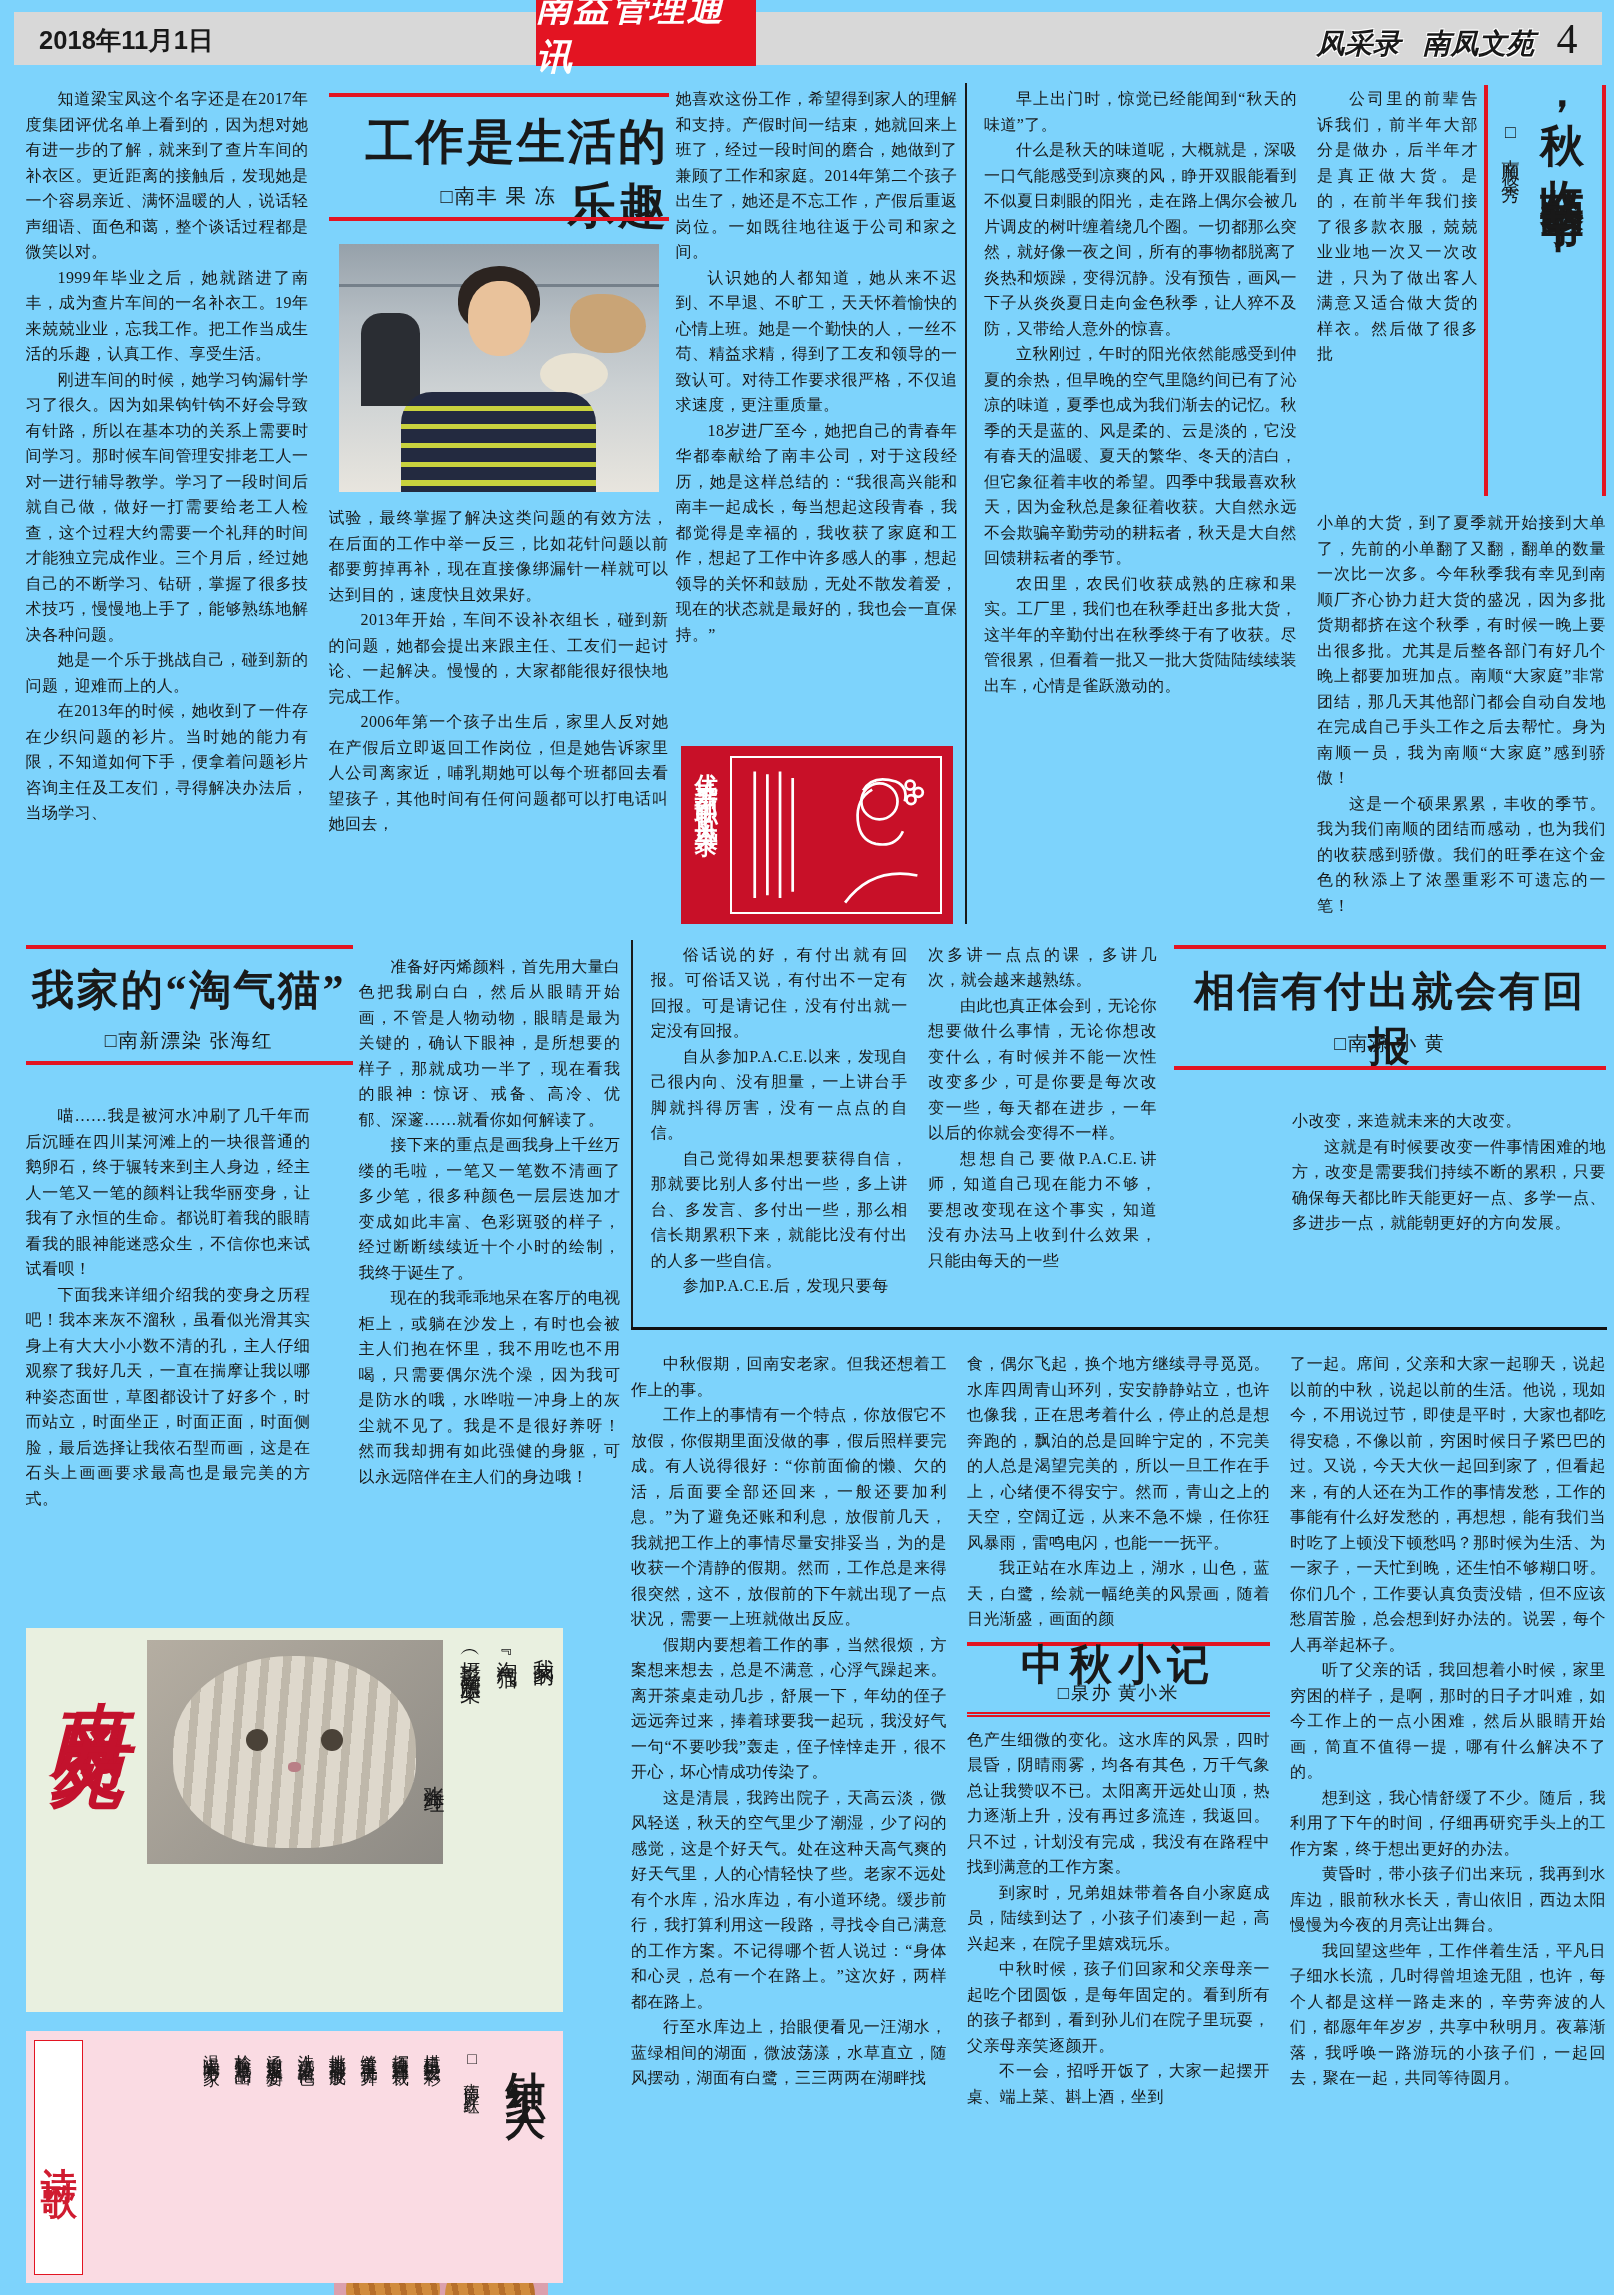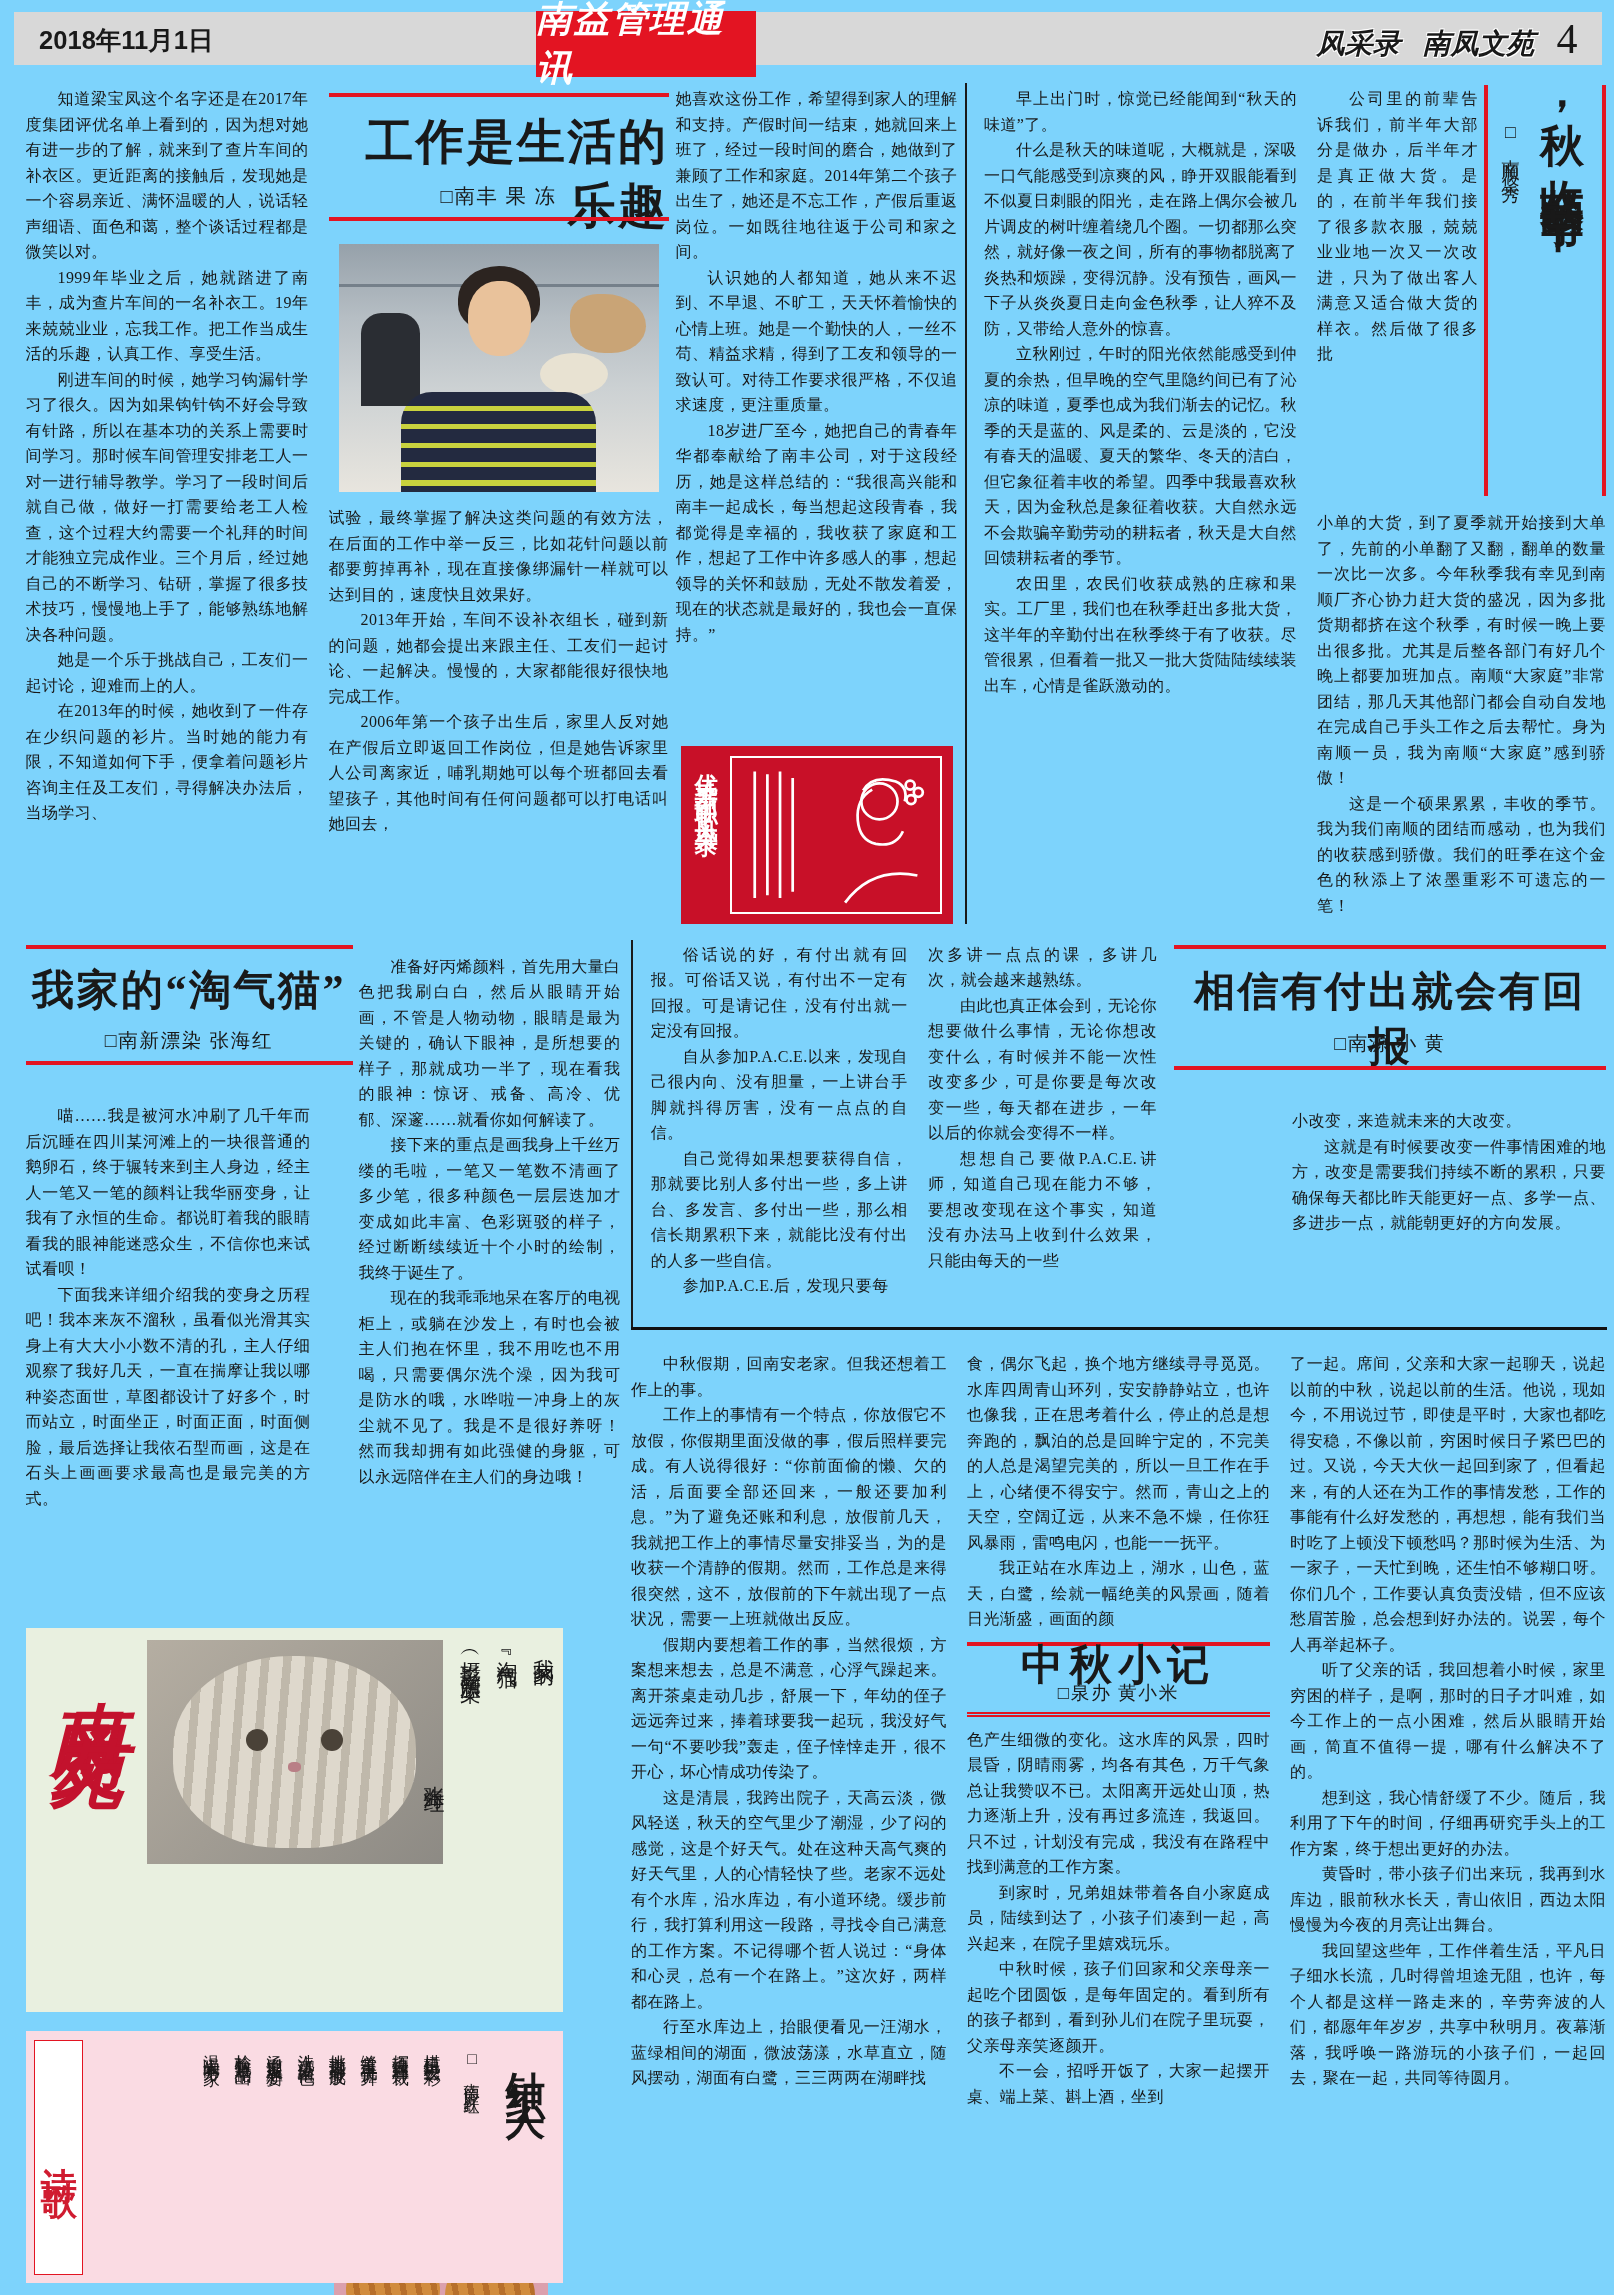--- a/index.html
+++ b/index.html
@@ -83,30 +83,30 @@
 <div class="page">
 
   <div class="abs hstrip" style="left:13.6px; top:12px; width:1588px; height:53px;">
     <div class="abs hdate" style="left:25.5px; top:11px;">2018年11月1日</div>
     <div class="abs hright" style="right:24px; top:3.4px;">
       <span class="hsec">风采录</span>
       <span class="hsec">南凤文苑</span>
       <span class="hpage">4</span>
     </div>
   </div>
-  <div class="abs hmast" style="left:536px; top:11px; width:220px; height:66px;justify-content:flex-end;">
+  <div class="abs hmast" style="left:536px; top:0; width:220px; height:66px;justify-content:flex-end;">
     <span>南益管理通讯</span>
   </div>
 
   <div class="abs" style="left:25.5px; top:83px; width:939px; height:843px;">
     <div class="abs txt" style="left:0; top:3.4px; width:283px; height:838px;">
       <p class="pi">知道梁宝凤这个名字还是在2017年度集团评优名单上看到的，因为想对她有进一步的了解，就来到了查片车间的补衣区。更近距离的接触后，发现她是一个容易亲近、满怀温暖的人，说话轻声细语、面色和蔼，整个谈话过程都是微笑以对。</p>
       <p class="pi">1999年毕业之后，她就踏进了南丰，成为查片车间的一名补衣工。19年来兢兢业业，忘我工作。把工作当成生活的乐趣，认真工作、享受生活。</p>
       <p class="pi">刚进车间的时候，她学习钩漏针学习了很久。因为如果钩针钩不好会导致有针路，所以在基本功的关系上需要时间学习。那时候车间管理安排老工人一对一进行辅导教学。学习了一段时间后就自己做，做好一打需要给老工人检查，这个过程大约需要一个礼拜的时间才能独立完成作业。三个月后，经过她自己的不断学习、钻研，掌握了很多技术技巧，慢慢地上手了，能够熟练地解决各种问题。</p>
-      <p class="pi">她是一个乐于挑战自己，工友们一起讨论，迎难而上的人。</p>
+      <p class="pi">她是一个乐于挑战自己，碰到新的问题，迎难而上的人。</p>
       <p class="pi">在2013年的时候，她收到了一件存在少织问题的衫片。当时她的能力有限，不知道如何下手，便拿着问题衫片咨询主任及工友们，寻得解决办法后，当场学习、</p>
     </div>
 
     <div class="abs" style="left:303px; top:0; width:340px; height:843px;">
       <div class="abs dr" style="left:0; top:10.2px; width:100%;"></div>
       <div class="abs t-big" style="left:0; top:27px; width:100%; font-size:48px;text-align:right;">工作是生活的乐趣</div>
       <div class="abs byline" style="left:0; top:99px; width:100%; font-size:20.4px;">□南丰 果 冻</div>
       <div class="abs dr" style="left:0; top:134px; width:100%;"></div>
       <div class="abs photo-worker" style="left:10.2px; top:161px; width:320px; height:248px;">
         <div class="pw-rail"></div>

